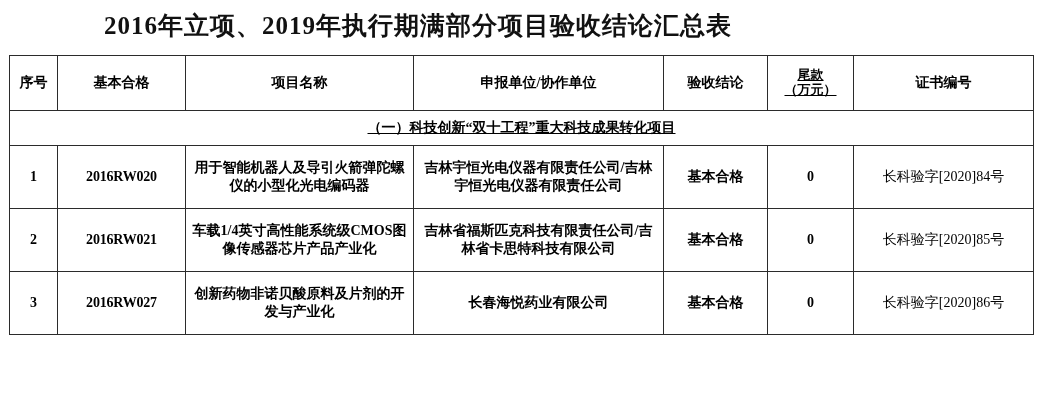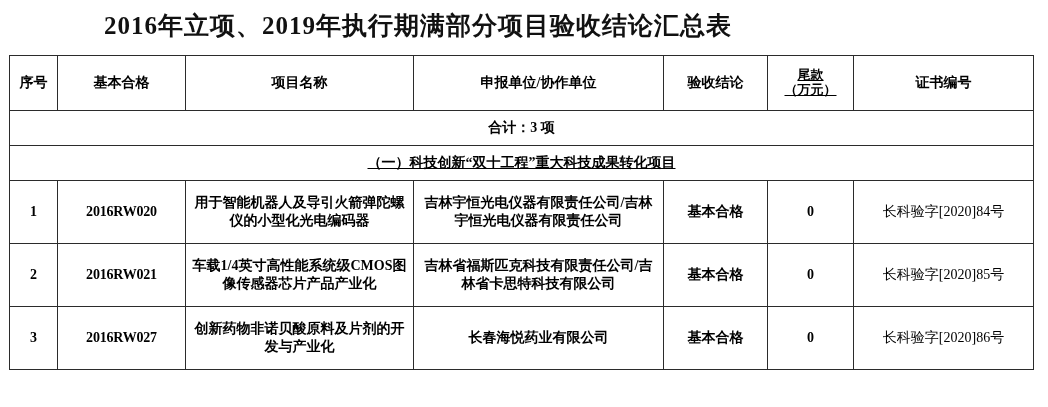--- a/index.html
+++ b/index.html
@@ -141,23 +141,20 @@
         <td>申报单位/协作单位</td>
         <td>验收结论</td>
         <td>
           <span class="hdr-small">尾款</span>
           <span class="hdr-small">（万元）</span>
         </td>
         <td>证书编号</td>
       </tr>
     </thead>
     <tbody>
-      <tr class="row-total">
-        <td colspan="7">合计：3 项</td>
-      </tr>
       <tr class="row-section">
         <td colspan="7">（一）科技创新“双十工程”重大科技成果转化项目</td>
       </tr>
 
       <tr class="data-row">
         <td class="c-seq">1</td>
         <td class="c-code">2016RW020</td>
         <td class="c-name">用于智能机器人及导引火箭弹陀螺仪的小型化光电编码器</td>
         <td class="c-unit">吉林宇恒光电仪器有限责任公司/吉林宇恒光电仪器有限责任公司</td>
         <td class="c-result">基本合格</td>

